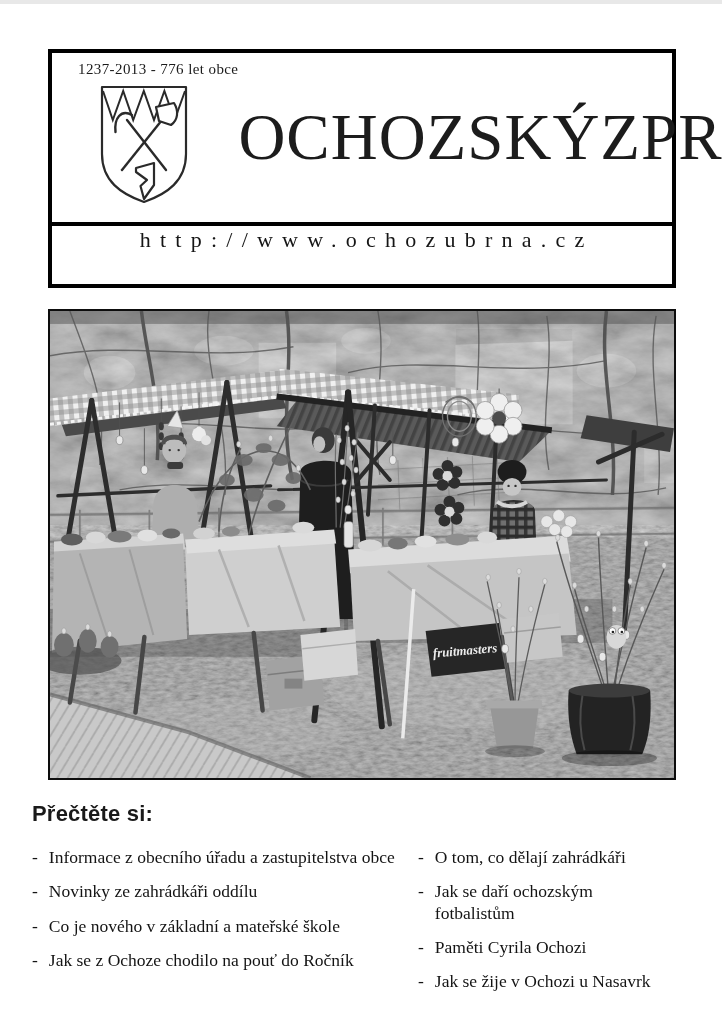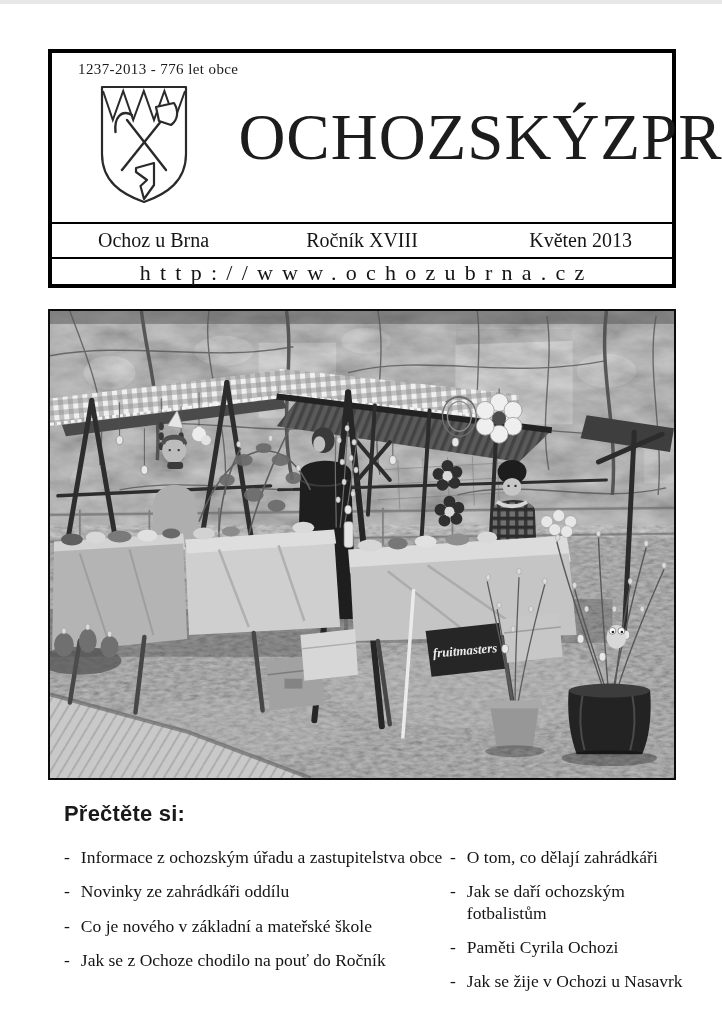--- a/index.html
+++ b/index.html
@@ -40,21 +40,21 @@
     height:27px; display:flex; align-items:center; justify-content:center;
     font-size:22px; letter-spacing:0.42em; color:#151515; padding-left:0.42em;
   }
   
   .photo-frame {
     position:absolute; left:48px; top:305px; width:628px; height:471px;
     border:2px solid #0d0d0d; background:#a0a0a0;
   }
   .photo-frame svg { display:block; width:100%; height:100%; }
   
-  .contents { position:absolute; left:64px; top:797px; width:630px; }
+  .contents { position:absolute; left:32px; top:797px; width:630px; }
   .contents h2 {
     font-family:"Liberation Sans", sans-serif; font-size:22px; font-weight:bold;
     color:#1a1a1a; letter-spacing:0.2px; margin-bottom:20px;
   }
   .cols { display:flex; }
   .col { list-style:none; }
   .col-left { width:386px; }
   .col-right { flex:1; }
   .col li {
     display:flex; gap:11px; font-size:17.5px; line-height:1.22;
@@ -84,25 +84,20 @@
           <path d="M62,25 L80,21 C85,29 84,38 77,43 L65,39 Z" fill="#fff" stroke="#2a2a2a" stroke-width="2.2" stroke-linejoin="round"></path>
           <path d="M42,86 L60,81 L60,103 L50,117 L46.5,104 L53,98 L42,90 Z" fill="#fff" stroke="#2a2a2a" stroke-width="2.2" stroke-linejoin="round"></path>
         </svg>
       </div>
       <div class="title-col">
         <div class="title-line">OCHOZSKÝ</div>
         <div class="title-line">ZPRAVODAJ</div>
       </div>
     </div>
     <div class="rule"></div>
-    <div class="info-row">
-      <span class="place">Ochoz u Brna</span>
-      <span class="volume">Ročník XVIII</span>
-      <span class="issue">Květen 2013</span>
-    </div>
     <div class="rule"></div>
     <div class="url-row">http://www.ochozubrna.cz</div>
   </div>
 
   <div class="photo-frame">
     <svg viewBox="0 0 628 470" preserveAspectRatio="none">
       <defs>
         <pattern id="gingham" width="10" height="10" patternUnits="userSpaceOnUse" patternTransform="rotate(-5)">
           <rect width="10" height="10" fill="#f0f0f0"></rect>
           <rect width="10" height="5" fill="#8f8f8f" opacity="0.5"></rect>
@@ -495,21 +490,21 @@
       </g>
     </svg>
   </div>
 
   <div class="contents">
     <h2>Přečtěte si:</h2>
     <div class="cols">
       <ul class="col col-left">
         <li>
           <span class="dash">-</span>
-          <span>Informace z ochozským úřadu a zastupitelstva obce</span>
+          <span>Informace z obecního úřadu a zastupitelstva obce</span>
         </li>
         <li>
           <span class="dash">-</span>
           <span>Novinky ze zahrádkáři oddílu</span>
         </li>
         <li>
           <span class="dash">-</span>
           <span>Co je nového v základní a mateřské škole</span>
         </li>
         <li>

